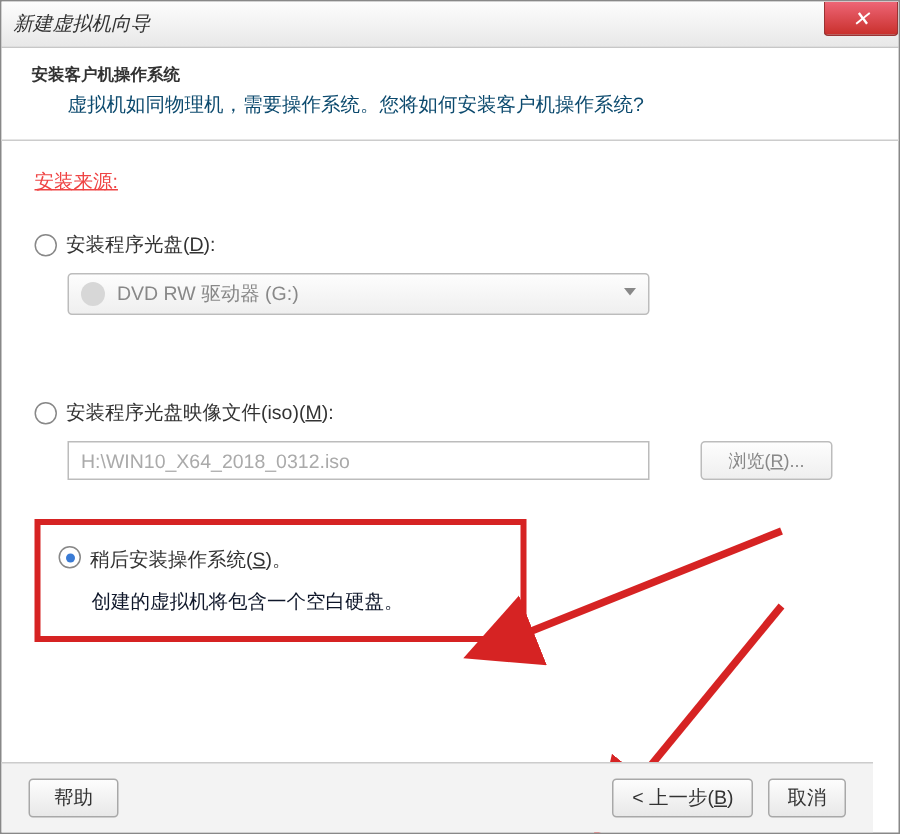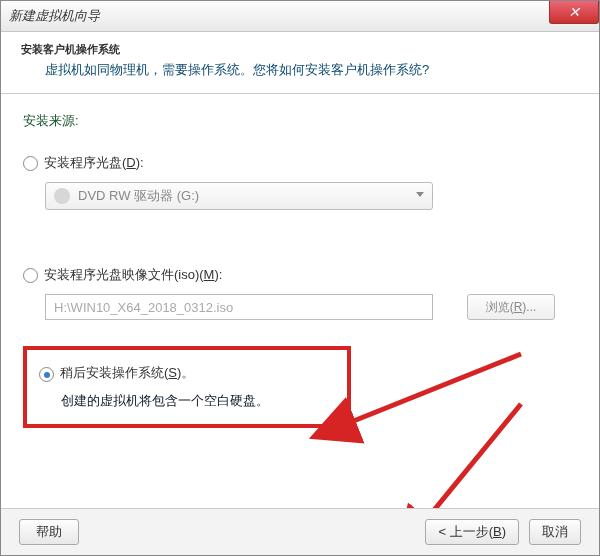--- a/index.html
+++ b/index.html
@@ -4,35 +4,35 @@
 <style>
   html,body{margin:0;padding:0;font-family:"Microsoft YaHei","SimSun",Arial,sans-serif;font-size:13px;color:#333;background:#e8e8e8;}
   .window{width:600px;height:556px;position:relative;background:#fff;border:1px solid #888;box-sizing:border-box;overflow:hidden;}
   .titlebar{height:30px;background:linear-gradient(#fdfdfd,#e8e8e8);border-bottom:1px solid #c7c7c7;display:flex;align-items:center;padding:0 8px;position:relative;font-style:italic;}
   .titlebar .title{font-size:13px;color:#333;}
   .close-btn{position:absolute;right:0;top:0;width:48px;height:22px;background:linear-gradient(#e67,#c9302c);color:#fff;border:1px solid #933;border-top:none;border-bottom-left-radius:3px;border-bottom-right-radius:3px;display:flex;align-items:center;justify-content:center;font-size:14px;cursor:pointer;}
   .header{background:#fff;border-bottom:1px solid #ccc;padding:10px 20px 14px;}
   .header .h1{font-weight:bold;font-size:11px;margin-bottom:4px;}
   .header .sub{font-size:13px;color:#0c4a6e;padding-left:24px;}
   .body{padding:18px 22px 0;position:relative;}
-  .section-label{margin-bottom:24px;color:#14532d;}
+  .section-label{margin-bottom:24px;color:#ef4444;text-decoration:underline;}
   .opt{display:flex;align-items:center;gap:6px;margin-bottom:10px;}
   .radio{width:13px;height:13px;border:1px solid #888;border-radius:50%;display:inline-flex;align-items:center;justify-content:center;background:#fff;}
   .radio.checked::after{content:"";width:6px;height:6px;background:#3a7bd5;border-radius:50%;display:block;}
   .accel{text-decoration:underline;}
   .dropdown{width:370px;height:26px;border:1px solid #bcbcbc;border-radius:3px;background:linear-gradient(#fdfdfd,#efefef);display:flex;align-items:center;padding:0 8px;color:#777;position:relative;margin-left:22px;}
   .dropdown.disabled{color:#888;}
   .dd-icon{width:16px;height:16px;background:#d7d7d7;border-radius:50%;margin-right:8px;display:inline-block;}
   .dd-arrow{position:absolute;right:8px;top:9px;width:0;height:0;border-left:4px solid transparent;border-right:4px solid transparent;border-top:5px solid #888;}
   .textbox{width:370px;height:24px;border:1px solid #bcbcbc;background:#fff;color:#aaa;padding:0 8px;display:flex;align-items:center;margin-left:22px;}
   .browse-btn{position:absolute;right:22px;width:88px;height:26px;border:1px solid #bcbcbc;background:linear-gradient(#fdfdfd,#efefef);border-radius:3px;color:#888;font-size:12px;}
   .highlight-box{border:4px solid #d62323;padding:14px 12px 14px 12px;margin-top:26px;width:296px;}
-  .hl-opt{display:flex;align-items:flex-end;gap:6px;margin-bottom:10px;}
+  .hl-opt{display:flex;align-items:flex-start;gap:6px;margin-bottom:10px;}
   .hl-desc{padding-left:22px;color:#0f172a;}
-  .footer{position:absolute;bottom:0;left:0;right:0;height:46px;border-top:1px solid #ccc;background:#f3f3f3;display:flex;align-items:center;padding:0 18px;gap:10px;}
+  .footer{position:absolute;bottom:0;left:0;right:17px;height:46px;border-top:1px solid #ccc;background:#f3f3f3;display:flex;align-items:center;padding:0 18px;gap:10px;}
   .footer .spacer{flex:1;}
   .btn{height:26px;min-width:76px;padding:0 12px;border:1px solid #a8a8a8;background:linear-gradient(#fdfdfd,#e8e8e8);border-radius:3px;font-size:13px;color:#333;cursor:pointer;}
   .btn.primary-hl{border:3px solid #d62323;border-radius:0;padding:0;min-width:110px;height:32px;display:flex;align-items:center;justify-content:center;}
   .btn.primary-hl .inner{border:1px solid #6fa9e6;background:linear-gradient(#fdfdfd,#e8f0fb);width:100%;height:24px;line-height:24px;border-radius:3px;}
   .trunc{overflow:hidden;white-space:nowrap;}
 </style>
 </head>
 <body>
 
 <div class="window">

